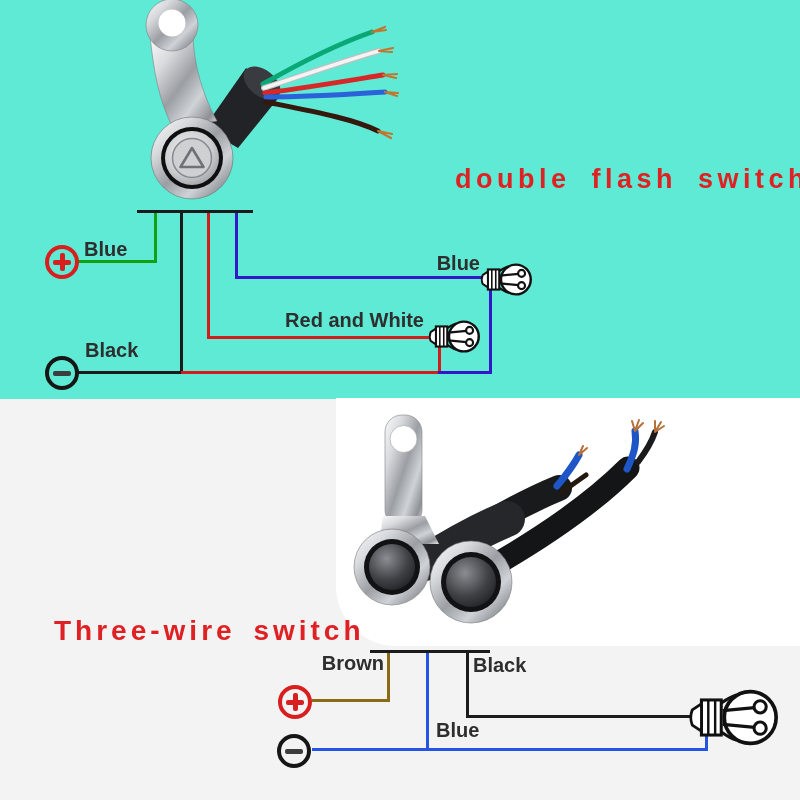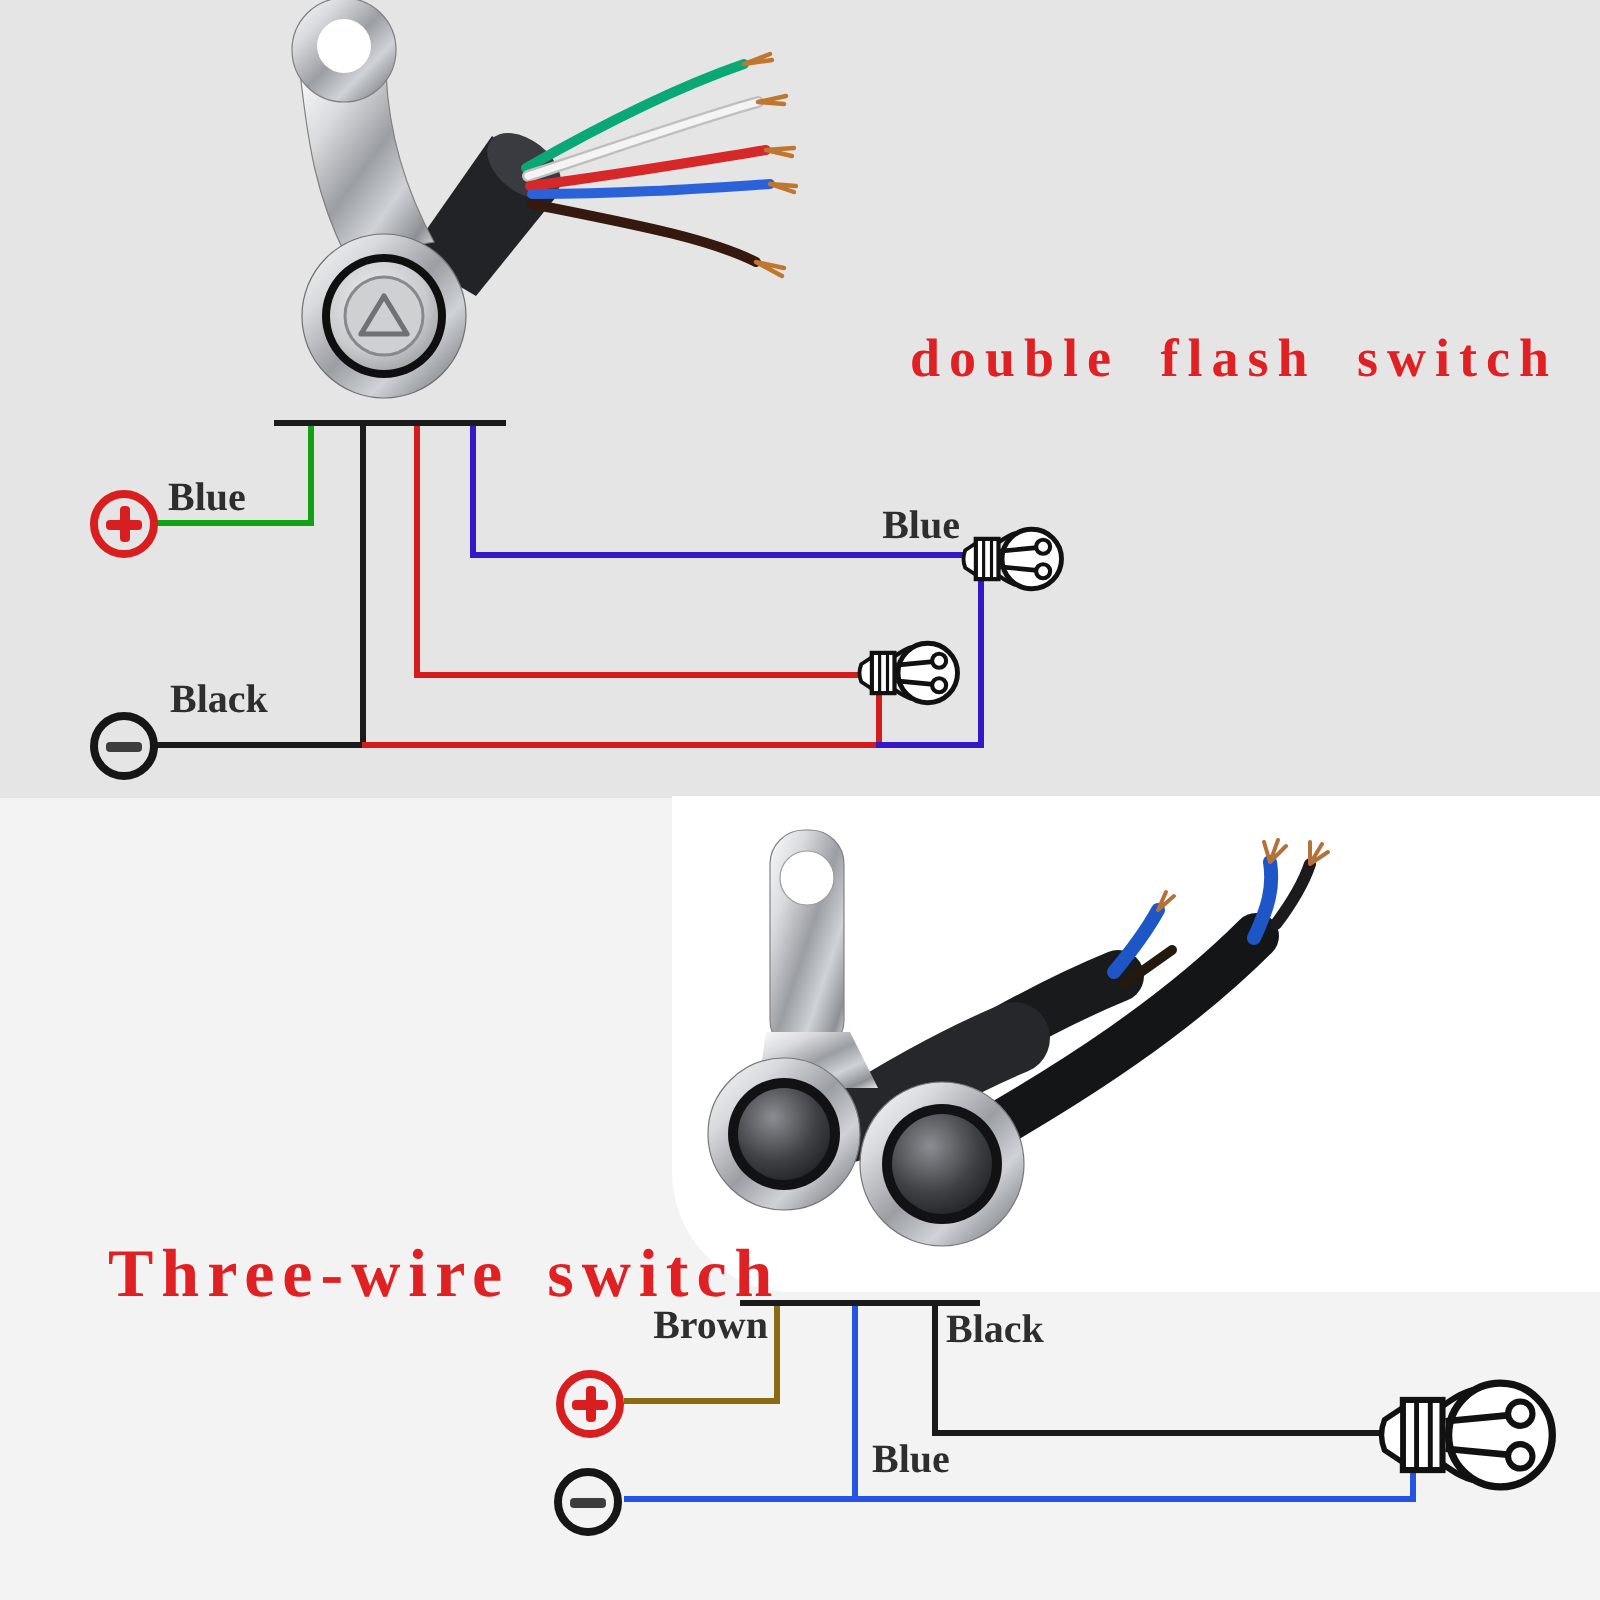--- a/index.html
+++ b/index.html
@@ -1,25 +1,25 @@
 <!DOCTYPE html>
 <html><head>
 <meta charset="utf-8">
 <style>
   html,body{margin:0;padding:0;background:#fff;}
-  .page{position:relative;width:800px;height:800px;background:#e5e5e5;overflow:hidden;
-        font-family:Liberation Serif, serif;}
+  .page{position:relative;width:800px;height:800px;background:#5eead4;overflow:hidden;
+        font-family:Liberation Sans, sans-serif;}
   
   .sec2-bg{position:absolute;left:0;top:399px;width:800px;height:401px;background:#f3f3f4;}
   .photo2-bg{position:absolute;left:336px;top:398px;width:464px;height:248px;background:#ffffff;
              border-bottom-left-radius:60px;}
   
   .title{position:absolute;font-weight:bold;color:#e02124;white-space:nowrap;}
   .title.t1{left:455px;top:146px;font-size:27px;letter-spacing:4.5px;word-spacing:9px;}
-  .title.t2{left:54px;top:596px;font-size:34px;letter-spacing:4px;word-spacing:6px;}
+  .title.t2{left:54px;top:596px;font-size:28px;letter-spacing:4px;word-spacing:6px;}
   
   .lbl{position:absolute;font-size:20px;font-weight:700;color:#2e2e2e;white-space:nowrap;}
   
   .w{position:absolute;}
   .c-black{background:#1b1b1b;}
   .c-green{background:#12a112;}
   .c-red{background:#d31c1c;}
   .c-blue1{background:#3417c6;}
   .c-brown{background:#8a6a12;}
   .c-blue2{background:#2553e3;}
@@ -108,20 +108,21 @@
   <div class="term plus" style="left:45px;top:245px">
     <span class="bar-h"></span>
       <span class="bar-v"></span>
   </div>
   <div class="term minus" style="left:45px;top:356px">
     <span class="bar-h"></span>
   </div>
 
   <div class="lbl" style="left:84px;top:238px">Blue</div>
   <div class="lbl" style="left:380px;top:252px;width:100px;text-align:right">Blue</div>
+  <div class="lbl" style="left:278px;top:309px;width:146px;text-align:right">Red and White</div>
   <div class="lbl" style="left:85px;top:339px">Black</div>
 
   <svg class="bulb" style="left:479px;top:262px;width:58px;height:35px" viewBox="0 0 66 40">
     <circle cx="42" cy="20" r="17" fill="#fff" stroke="#111" stroke-width="2.8"></circle>
     <path d="M23,10.5 C28,7 30,6 33,5.2 M23,29.5 C28,33 30,34 33,34.8" fill="none" stroke="#111" stroke-width="2.4"></path>
     <rect x="10" y="8.5" width="13" height="23" fill="#fff" stroke="#111" stroke-width="2.4"></rect>
     <path d="M14.5,9 V31 M19,9 V31" stroke="#111" stroke-width="1.8"></path>
     <path d="M4,15 L10,11 L10,29 L4,25 Q2,20 4,15 Z" fill="#fff" stroke="#111" stroke-width="2.2"></path>
     <path d="M24,15.5 L45,13.5 M24,24.5 L45,26.5" stroke="#111" stroke-width="2.6"></path>
     <circle cx="48.5" cy="13" r="4" fill="#fff" stroke="#111" stroke-width="2.4"></circle>

